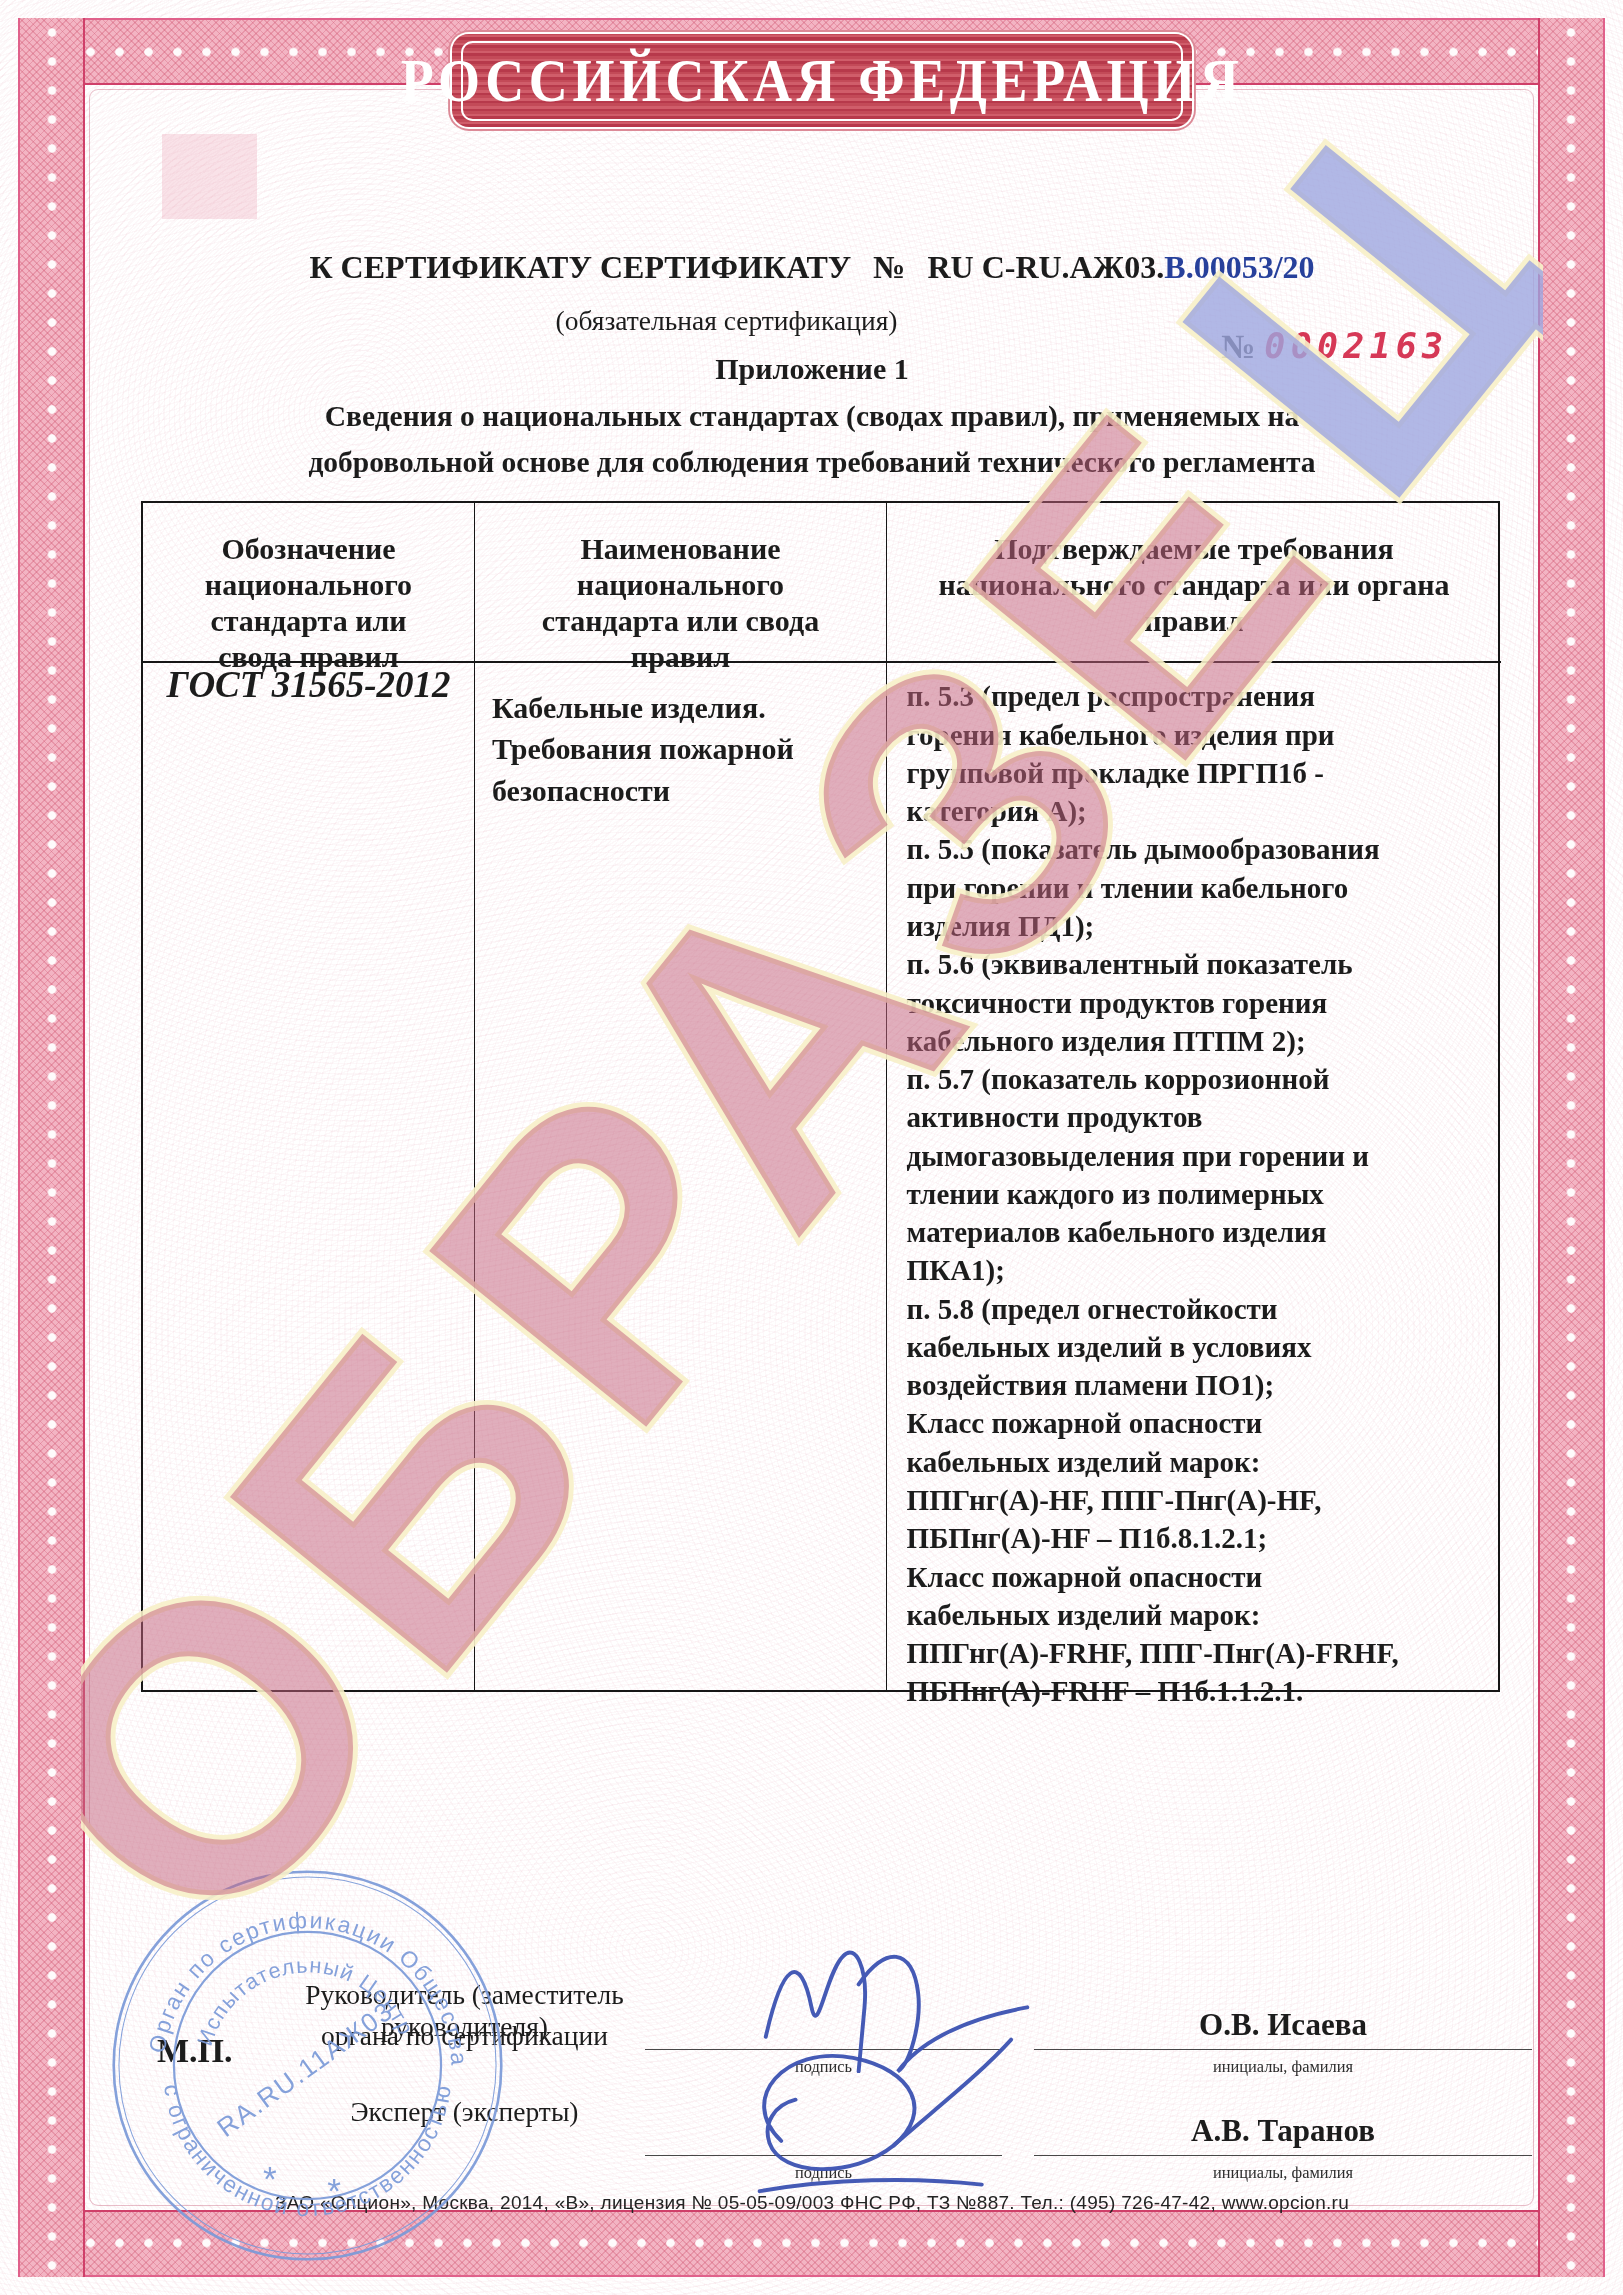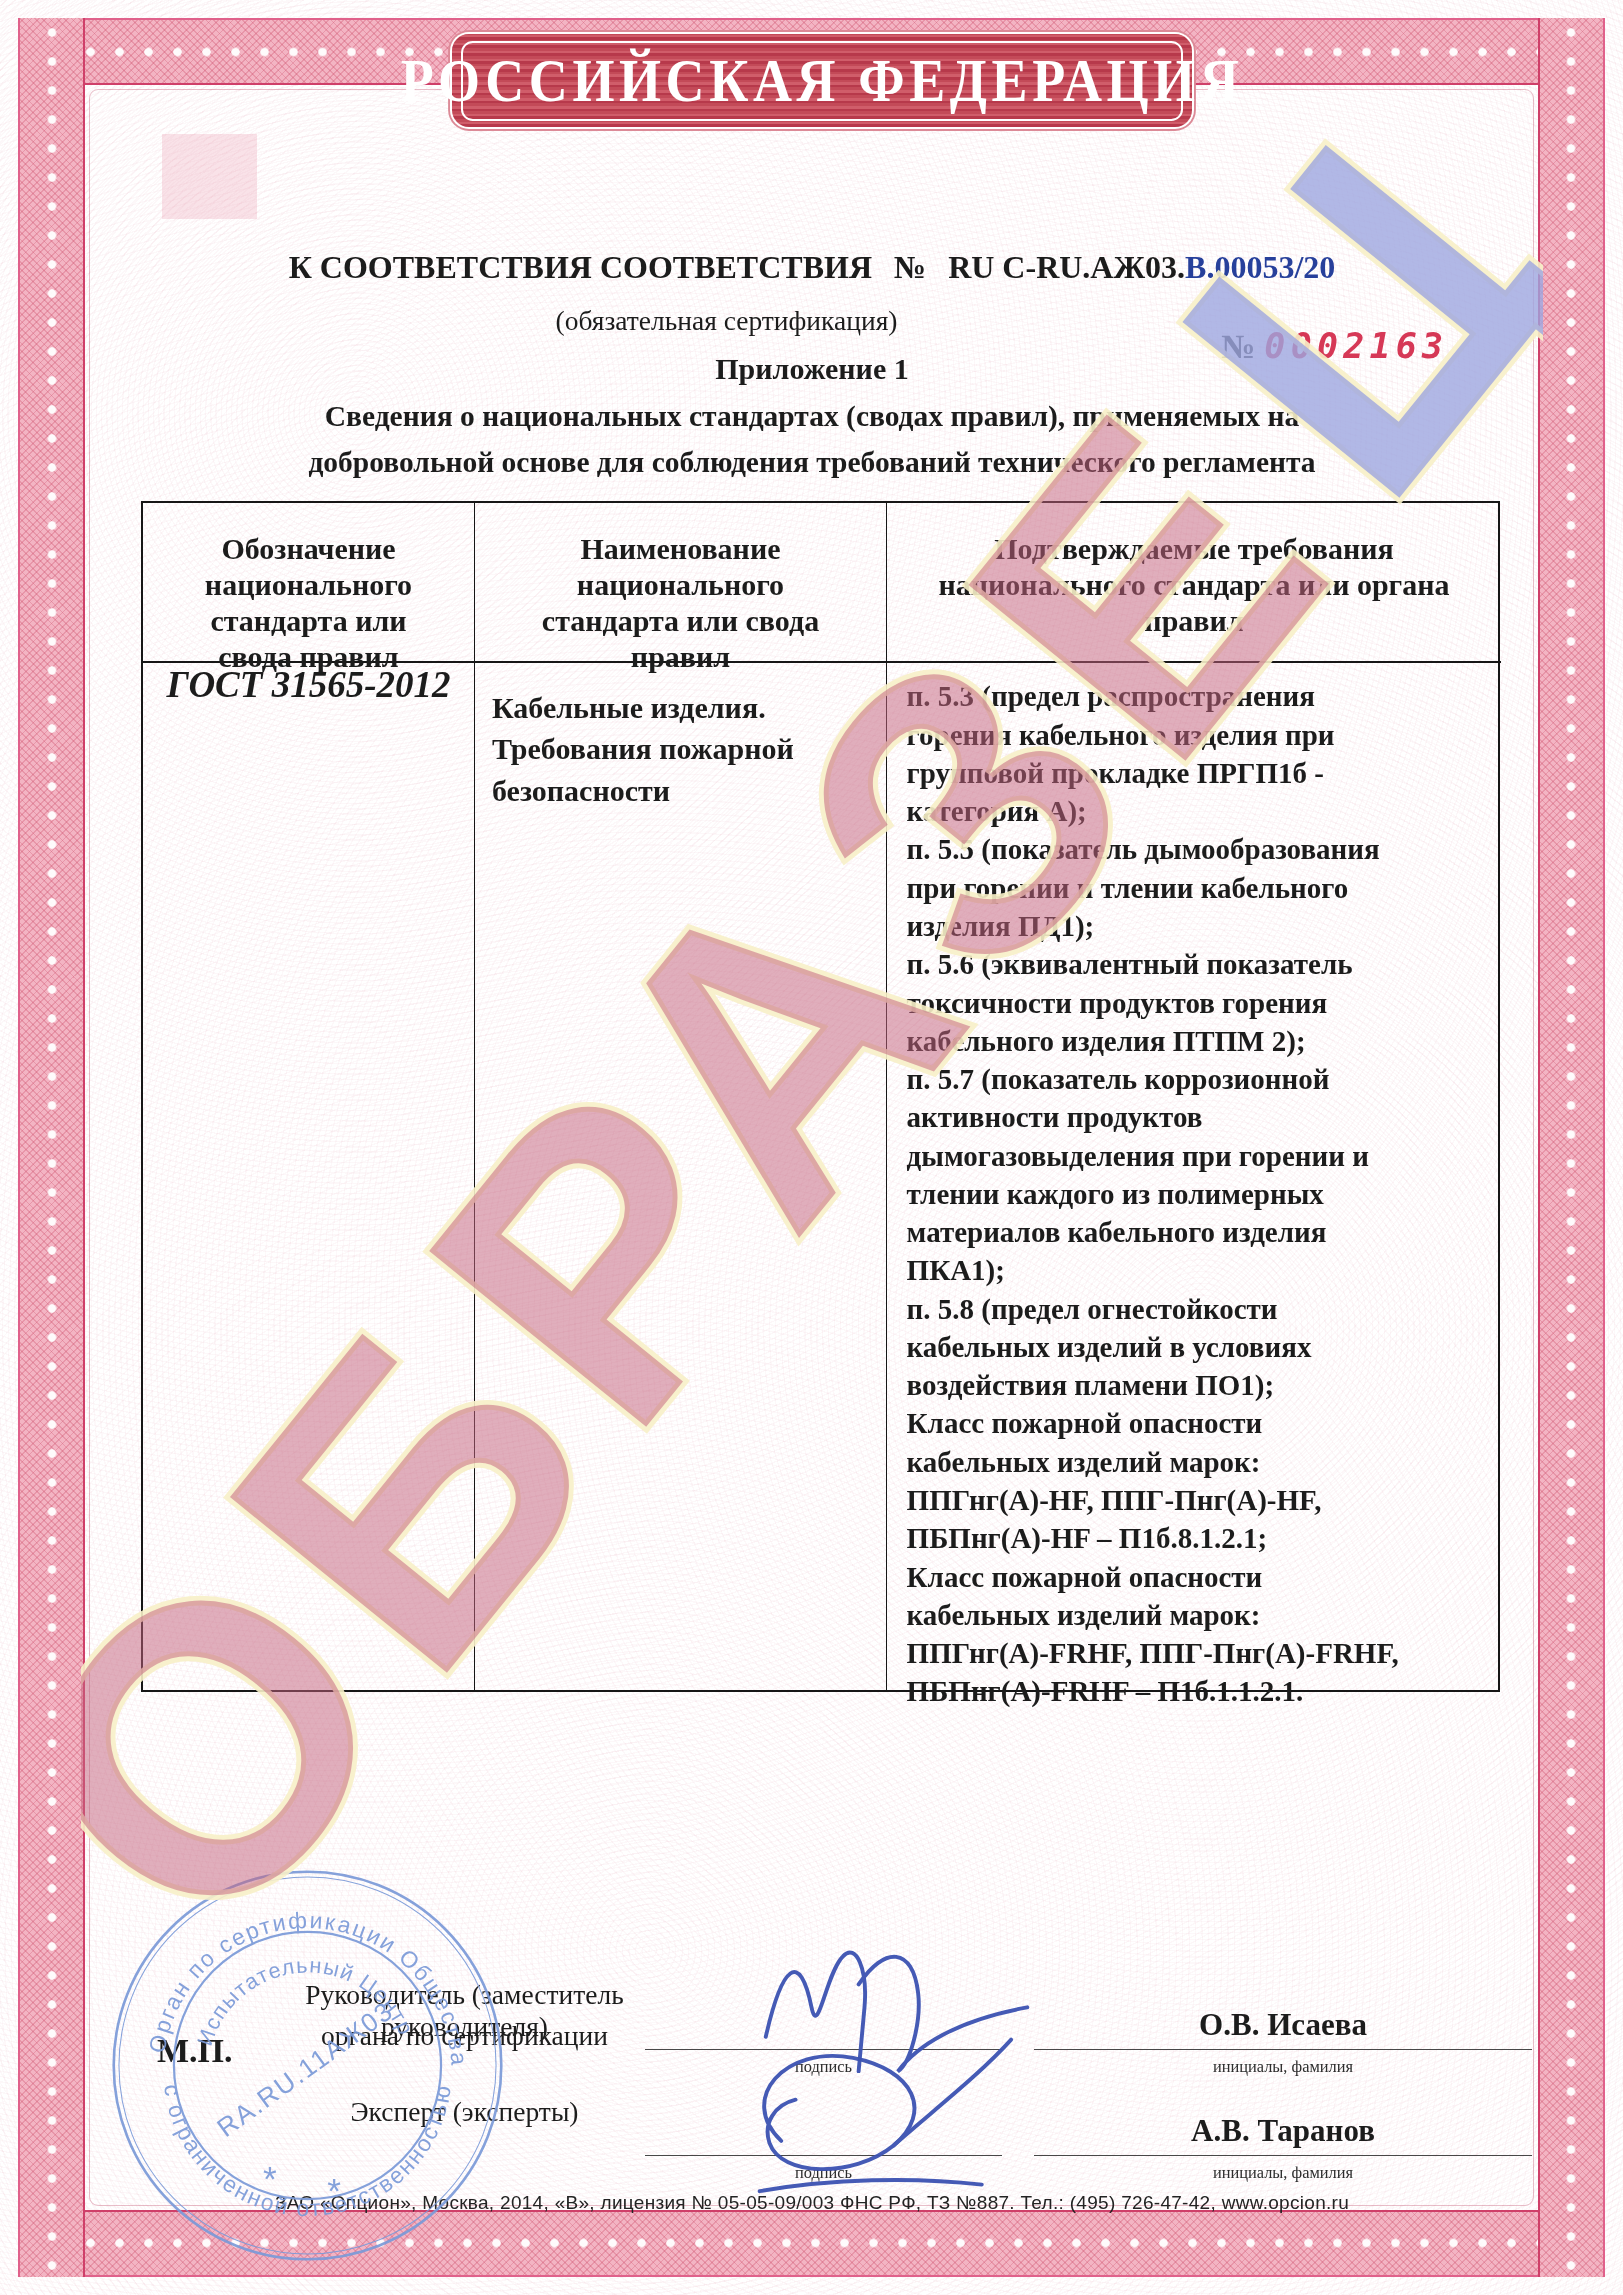--- a/index.html
+++ b/index.html
@@ -94,21 +94,21 @@
   <div class="faintrect"></div>
 
   <div class="banner">
     <div class="banner-inner">
       <div class="banner-text">РОССИЙСКАЯ ФЕДЕРАЦИЯ</div>
     </div>
   </div>
 
 
   <div class="certline">
-    <span>К СООТВЕТСТВИЯ СООТВЕТСТВИЯ</span><span class="gap"></span><span>№</span><span class="gap"></span><span>RU C-RU.АЖ03.</span><span class="blue">В.00053/20</span>
+    <span>К СЕРТИФИКАТУ СЕРТИФИКАТУ</span><span class="gap"></span><span>№</span><span class="gap"></span><span>RU C-RU.АЖ03.</span><span class="blue">В.00053/20</span>
   </div>
 
   <div class="subtitle">(обязательная сертификация)</div>
 
   <div class="serial">
     <span class="sign">№</span><span class="digits">0002163</span>
   </div>
 
   <div class="appendix">Приложение 1</div>
 

